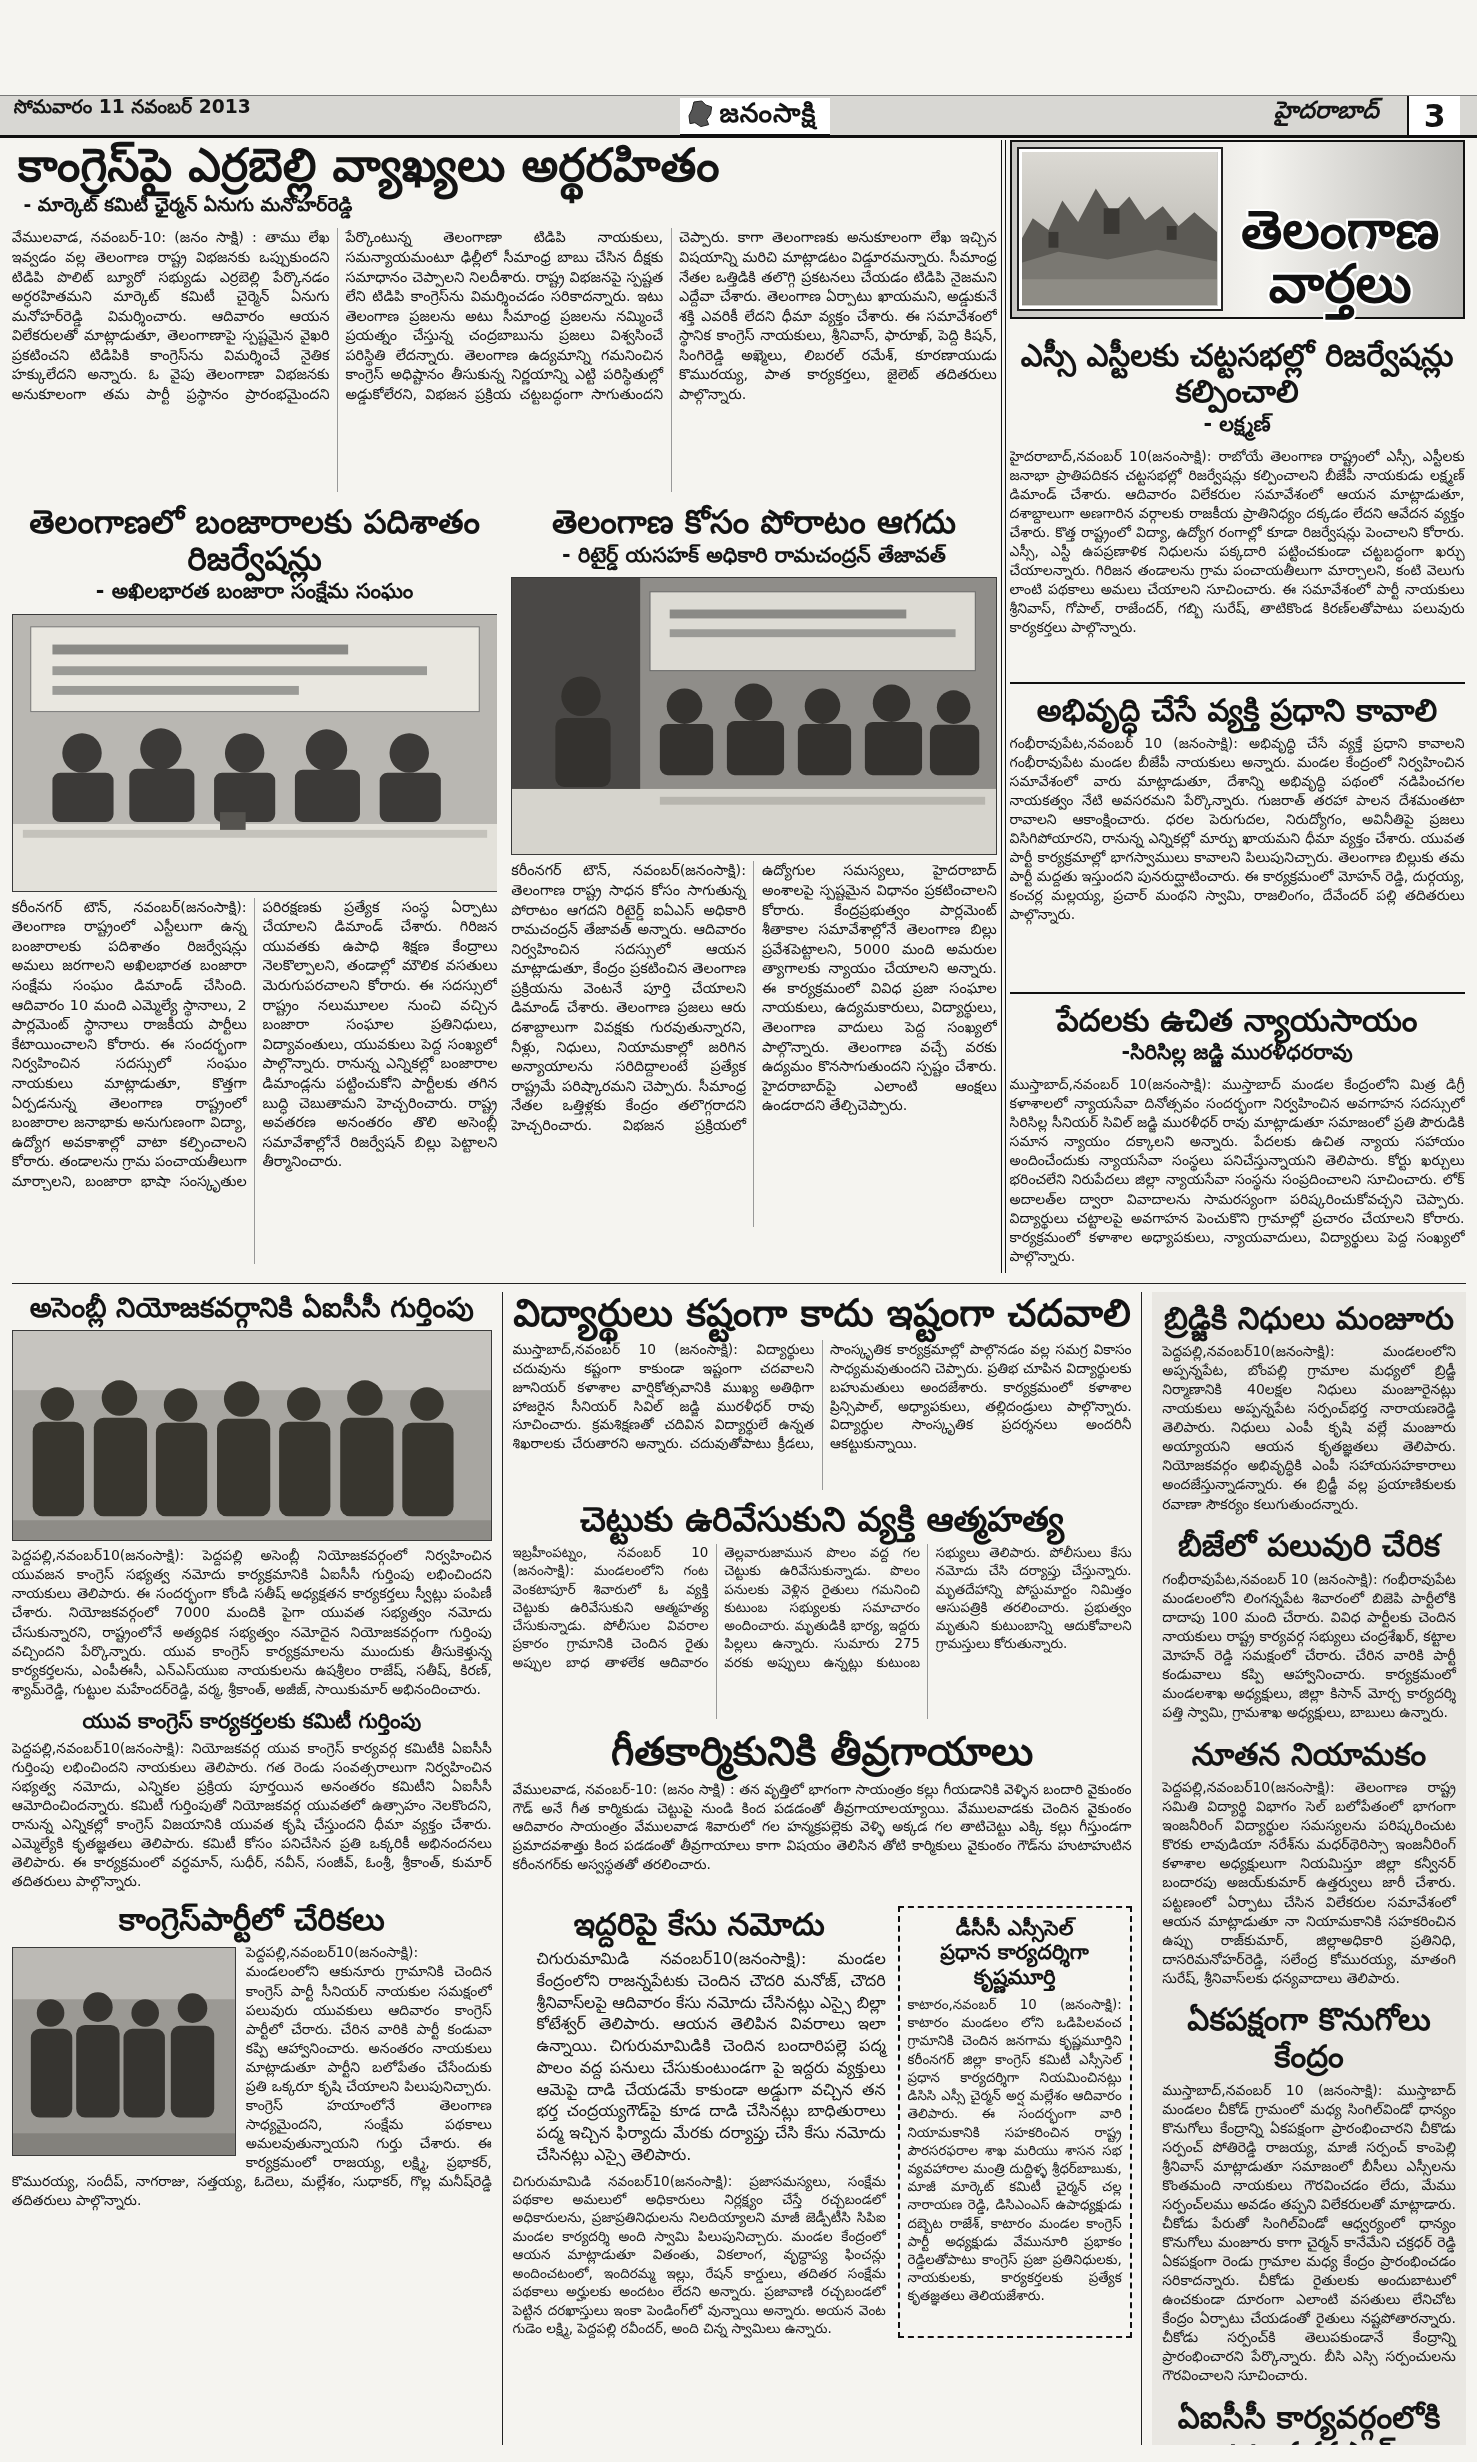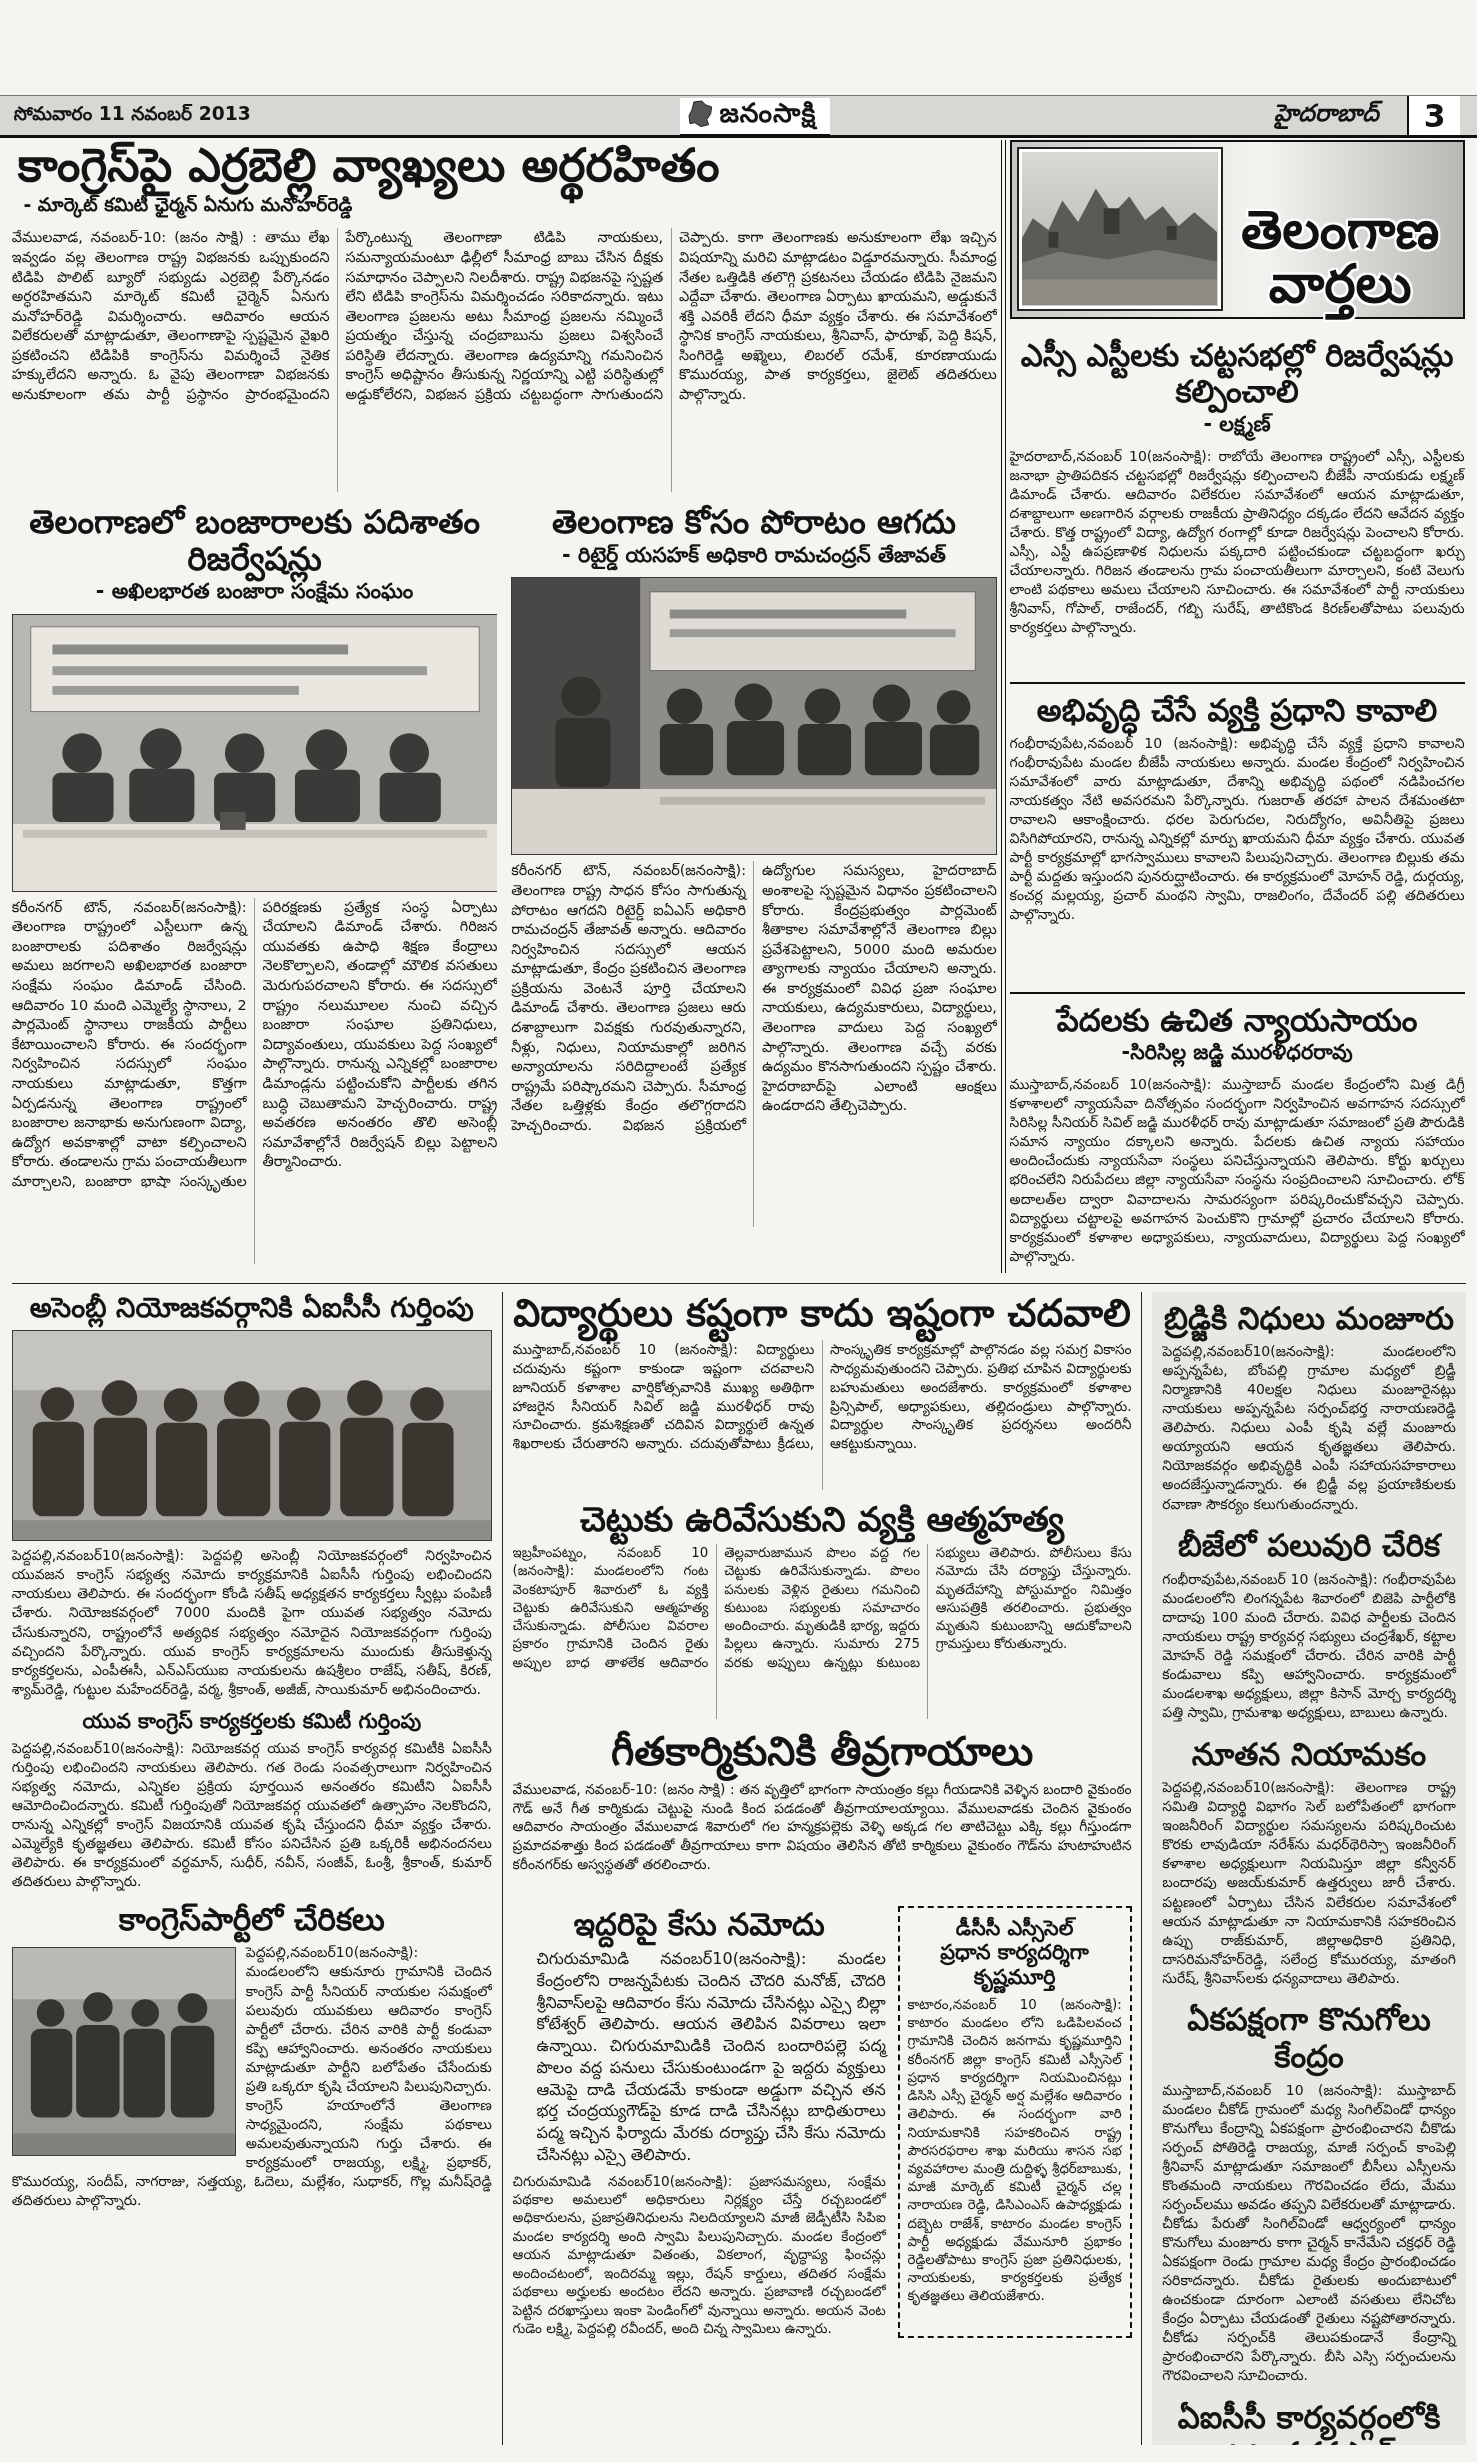--- a/index.html
+++ b/index.html
@@ -1,20 +1,20 @@
 <!DOCTYPE html>
 <html><head>
 <meta charset="utf-8">
 <style>
   html,body{margin:0;padding:0;background:#c9c9c9;}
   .page{position:relative;width:1478px;height:2463px;margin:0 auto;background:#f5f4f0;
         font-family:"DejaVu Sans","Liberation Sans",sans-serif;color:#141414;overflow:hidden;}
   
   .topbar{position:absolute;top:95px;left:0;width:1478px;height:39px;background:#d8d7d3;
-          border-top:1px solid #777;border-bottom:3px solid #101010;display:flex;align-items:center;}
+          border-top:1px solid #777;border-bottom:3px solid #101010;display:flex;align-items:flex-start;}
   .topbar .date{font-size:18.7px;font-weight:bold;padding-left:13.8px;}
   .masthead{position:absolute;left:680px;top:2px;display:flex;align-items:center;gap:5.9px;
             background:#fff;padding:2px 13.8px 2px 7.9px;border-bottom:2px solid #101010;height:31.5px;}
   .masthead .mh-name{font-size:26.6px;font-weight:800;letter-spacing:1px;}
   .city{position:absolute;right:99px;font-size:23.6px;font-weight:bold;font-style:italic;}
   .pagenum{position:absolute;right:17.7px;top:0;height:39px;min-width:51px;background:#ffffff;
            border-left:2px solid #101010;display:flex;align-items:center;justify-content:center;
            font-size:31.5px;font-weight:bold;}
   
   .jtext{text-align:justify;font-size:14.4px;line-height:1.36;}

